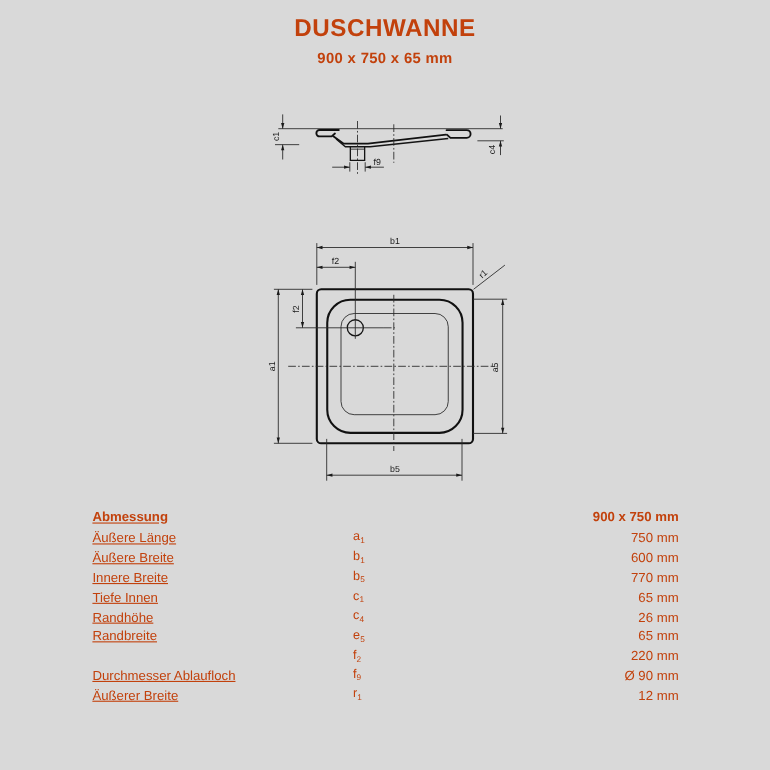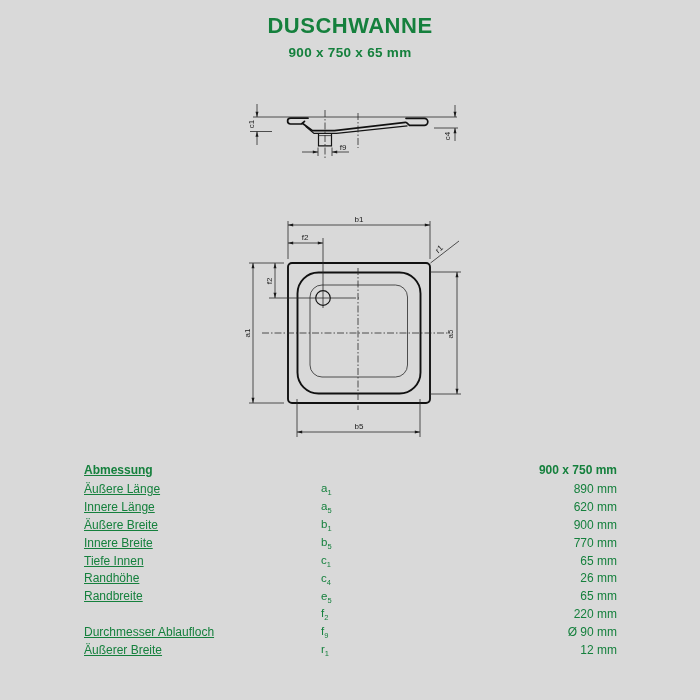--- a/index.html
+++ b/index.html
@@ -1,18 +1,18 @@
 <!DOCTYPE html>
 <html><head>
 <meta charset="utf-8">
 <style>
   html,body{margin:0;padding:0;}
   .page{
     position:relative;width:700px;height:700px;overflow:hidden;
-    background:#d9d9d9;color:#15803d;
+    background:#d9d9d9;color:#c2410c;
     font-family:"Liberation Sans",sans-serif;
   }
   .title{
     position:absolute;top:13px;left:0;right:0;text-align:center;
     font-size:22px;font-weight:700;letter-spacing:.5px;
   }
   .subtitle{
     position:absolute;top:45px;left:0;right:0;text-align:center;
     font-size:13.5px;font-weight:700;letter-spacing:.3px;
   }
@@ -140,33 +140,28 @@
 
   <div class="spec">
     <div class="t-head">
       <span class="t-label">Abmessung</span>
       <span class="t-val">900 x 750 mm</span>
     </div>
 
       <div class="t-row">
         <span class="t-label">Äußere Länge</span>
         <span class="t-sym"><span class="sym-base">a</span><sub class="sym-sub">1</sub></span>
-        <span class="t-val">890 mm</span>
-      </div>
-
-      <div class="t-row">
-        <span class="t-label">Innere Länge</span>
-        <span class="t-sym"><span class="sym-base">a</span><sub class="sym-sub">5</sub></span>
-        <span class="t-val">620 mm</span>
-      </div>
+        <span class="t-val">750 mm</span>
+      </div>
+
 
       <div class="t-row">
         <span class="t-label">Äußere Breite</span>
         <span class="t-sym"><span class="sym-base">b</span><sub class="sym-sub">1</sub></span>
-        <span class="t-val">900 mm</span>
+        <span class="t-val">600 mm</span>
       </div>
 
       <div class="t-row">
         <span class="t-label">Innere Breite</span>
         <span class="t-sym"><span class="sym-base">b</span><sub class="sym-sub">5</sub></span>
         <span class="t-val">770 mm</span>
       </div>
 
       <div class="t-row">
         <span class="t-label">Tiefe Innen</span>

